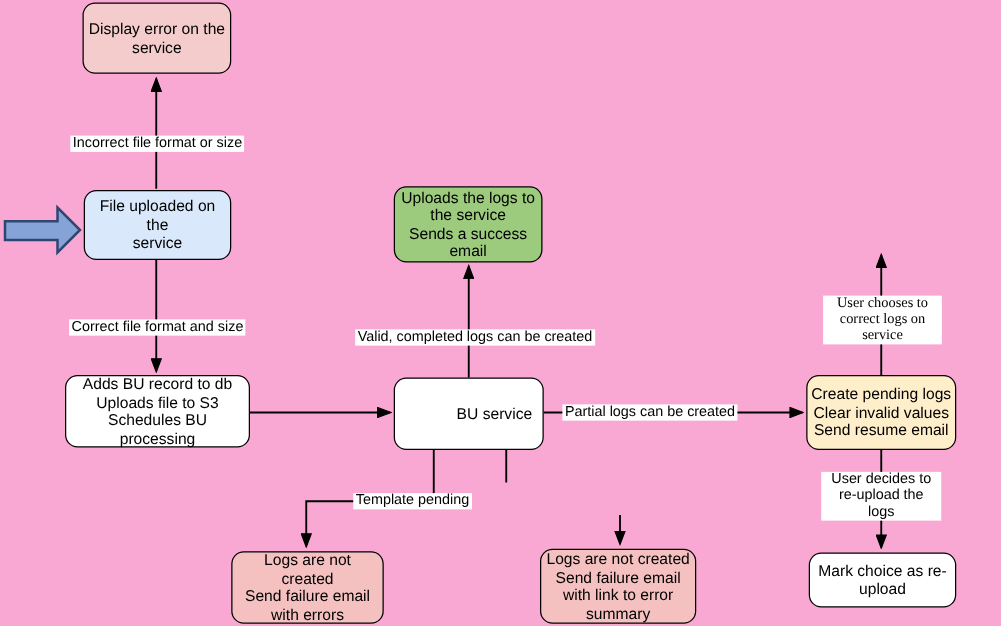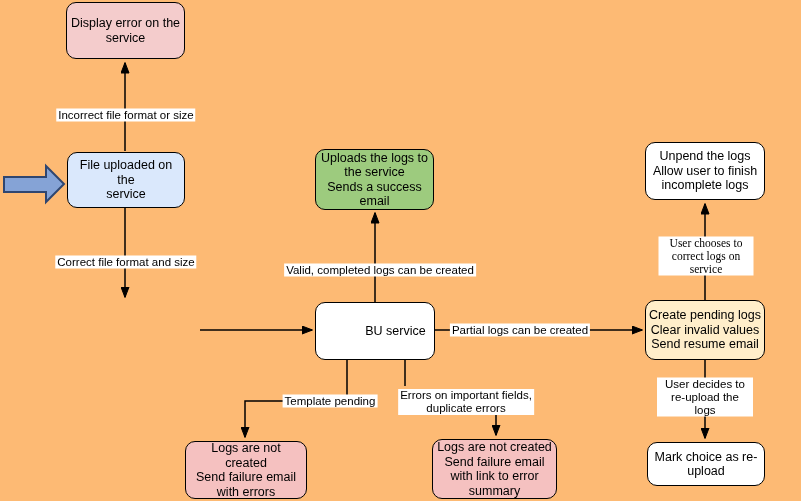--- a/index.html
+++ b/index.html
@@ -1,17 +1,17 @@
 <!DOCTYPE html>
 <html><head>
 <meta charset="utf-8">
 <style>
   html,body{margin:0;padding:0;background:#fff;}
   #canvas{
-    position:relative;width:801px;height:501px;background:#fdba74;
+    position:relative;width:801px;height:501px;background:#f9a8d4;
     font-family:"Liberation Sans","DejaVu Sans",sans-serif;overflow:hidden;
   }
   #edges-svg{position:absolute;left:0;top:0;width:801px;height:501px;}
   .node{
     position:absolute;box-sizing:border-box;border:1.4px solid #000;border-radius:10px;
     display:flex;align-items:center;justify-content:center;text-align:center;
     font-size:12.5px;line-height:14.5px;color:#000;white-space:pre-line;padding:2px 3px;
   }
   .elabel{
     position:absolute;transform:translate(-50%,-50%);background:#ffffff;
@@ -40,42 +40,40 @@
         <polyline points="705,360 705,438" fill="none" stroke="#000000" stroke-width="1.5" marker-end="url(#ah)"></polyline>
         <polyline points="347,360 347,401 245,401 245,437" fill="none" stroke="#000000" stroke-width="1.5" marker-end="url(#ah)"></polyline>
         <polyline points="405,360 405,386" fill="none" stroke="#000000" stroke-width="1.5"></polyline>
         <polyline points="496,412 496,435" fill="none" stroke="#000000" stroke-width="1.5" marker-end="url(#ah)"></polyline>
       </g>
   </svg>
 <div class="node" style="left: 66px; top: 2px; width: 119px; height: 57px; background: rgb(244, 204, 204);">Display error on the
 service</div>
     <div class="node" style="left: 67px; top: 152px; width: 118px; height: 56px; background: rgb(218, 232, 252);">File uploaded on the
 service</div>
+    <div class="node" style="left: 52px; top: 300px; width: 148px; height: 58px; background: rgb(255, 255, 255);">Adds BU record to db
+Uploads file to S3
+Schedules BU processing</div>
     <div class="node" style="left: 315px; top: 302px; width: 120px; height: 58px; background: rgb(255, 255, 255); padding-left: 44px;">BU service</div>
     <div class="node" style="left: 315px; top: 149px; width: 119px; height: 61px; background: rgb(157, 203, 126);">Uploads the logs to
 the service
 Sends a success
 email</div>
-    <div class="node" style="left: 645px; top: 142px; width: 120px; height: 58px; background: rgb(255, 255, 255);">Unpend the logs
-Allow user to finish
-incomplete logs</div>
     <div class="node" style="left: 645px; top: 300px; width: 120px; height: 60px; background: rgb(255, 238, 202);">Create pending logs
 Clear invalid values
 Send resume email</div>
     <div class="node" style="left: 647px; top: 442px; width: 118px; height: 44px; background: rgb(255, 255, 255);">Mark choice as re-
 upload</div>
     <div class="node" style="left: 185px; top: 441px; width: 122px; height: 58px; background: rgb(245, 193, 192);">Logs are not created
 Send failure email
 with errors</div>
     <div class="node" style="left: 432px; top: 439px; width: 125px; height: 60px; background: rgb(245, 193, 192);">Logs are not created
 Send failure email
 with link to error
 summary</div>
     <div class="elabel" style="left: 126px; top: 115px;">Incorrect file format or size</div>
     <div class="elabel" style="left: 126px; top: 262px;">Correct file format and size</div>
     <div class="elabel" style="left: 380px; top: 258px; margin-top: 12px;">Valid, completed logs can be created</div>
     <div class="elabel" style="left: 520px; top: 330px;">Partial logs can be created</div>
     <div class="elabel" style="left: 330px; top: 401px;">Template pending</div>
-    <div class="elabel" style="left: 466px; top: 402px;">Errors on important fields,
-duplicate errors</div>
     <div class="elabel" style="left: 706px; top: 256px; font-family: Liberation Serif, serif;">User chooses to correct logs on service</div>
     <div class="elabel" style="left: 705px; top: 397px;">User decides to re-upload the logs</div>
   </div>
 
 </body></html>

